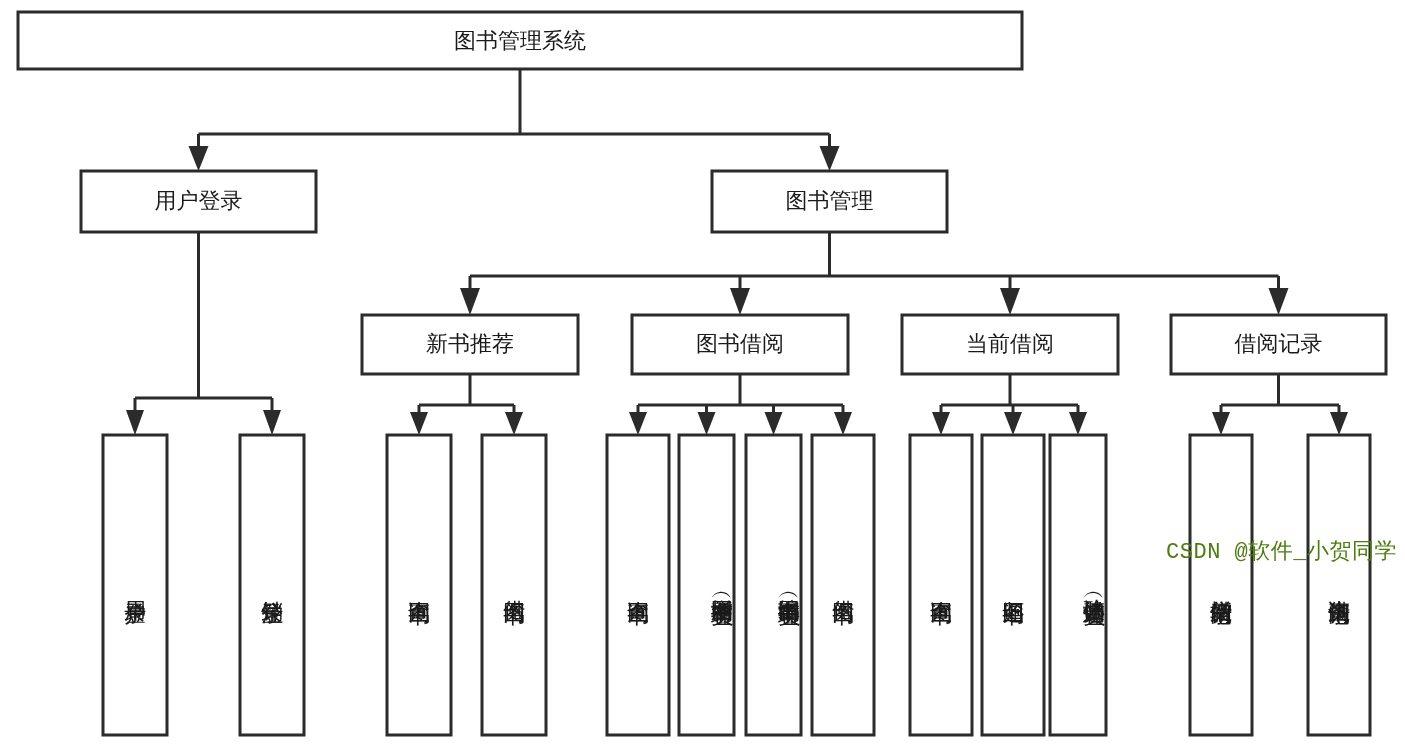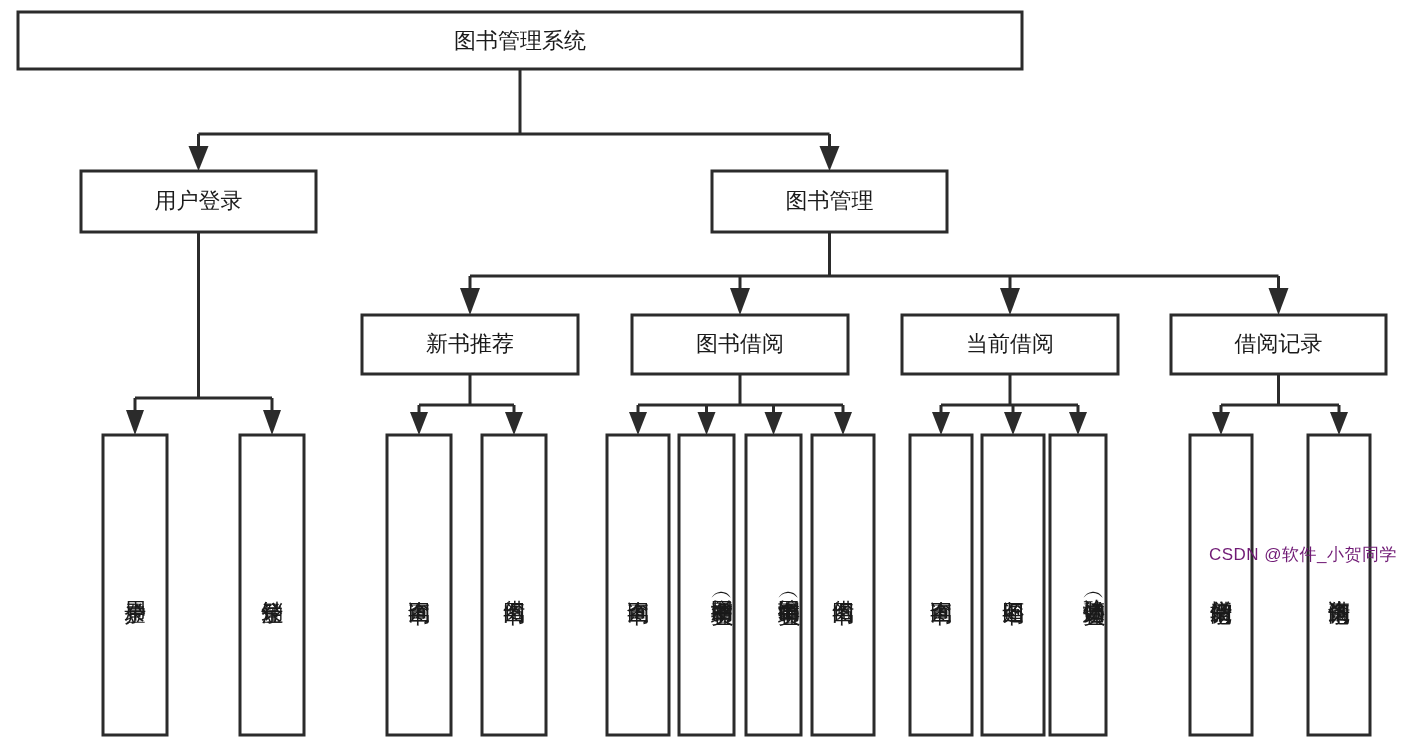--- a/index.html
+++ b/index.html
@@ -60,23 +60,23 @@
     writing-mode: vertical-rl;
     text-orientation: upright;
     letter-spacing: 1px;
     white-space: pre;
     pointer-events: none;
   }
   .watermark {
     position: absolute;
     right: 8px;
     bottom: 6px;
-    font-family: Liberation Sans, sans-serif;
-    font-size: 17px;
-    color: #701a75;
+    font-family: Liberation Mono, monospace;
+    font-size: 22px;
+    color: #4d7c0f;
     letter-spacing: 0.5px;
     white-space: nowrap;
   }
 </style>
 </head>
 <body>
 
 <div id="diagram-root">
 
   <svg class="diagram" viewBox="0 0 1405 747">

